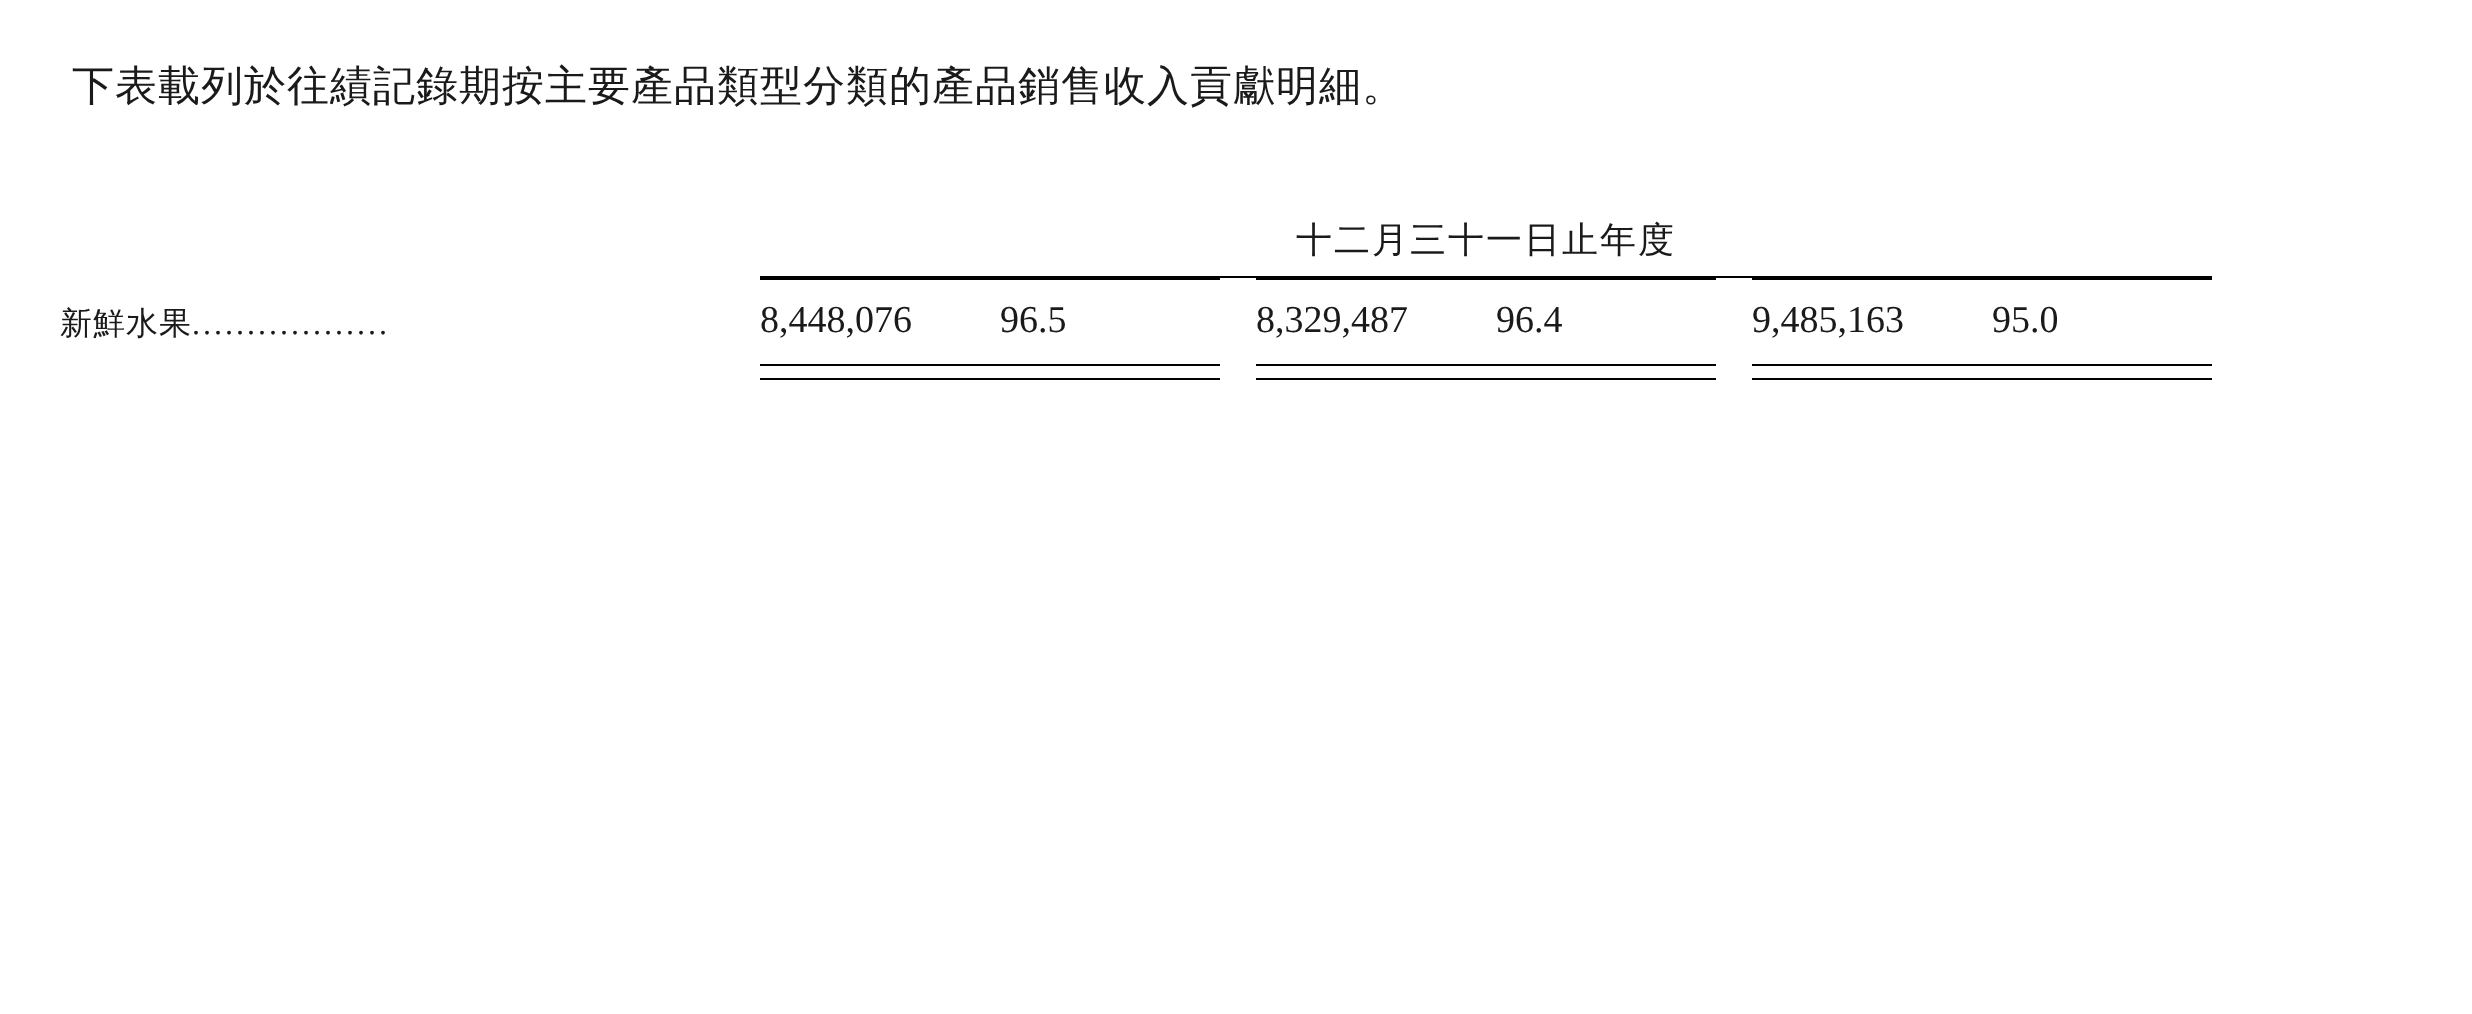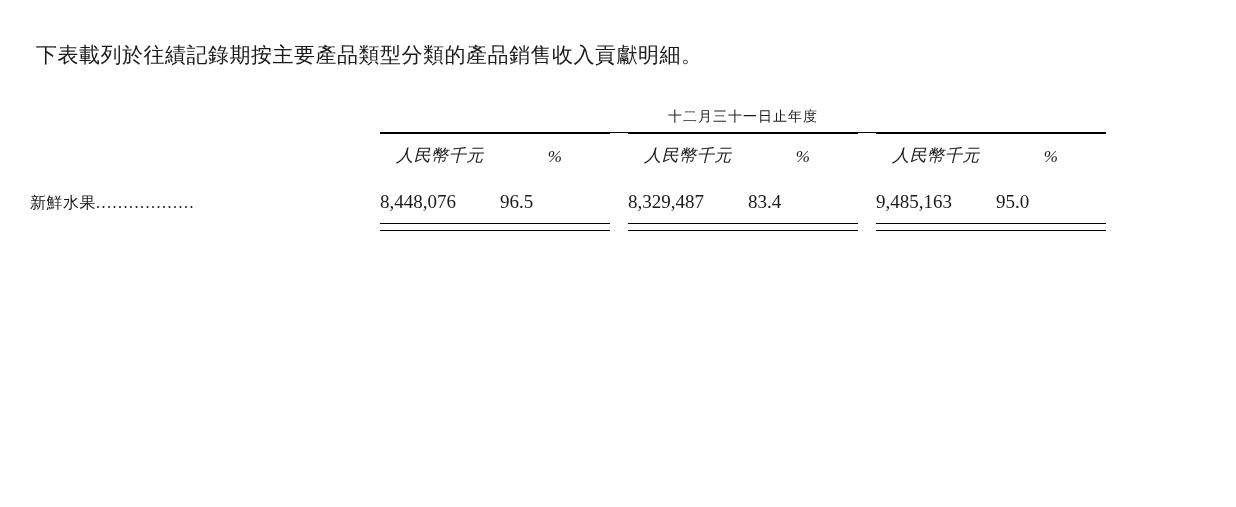--- a/index.html
+++ b/index.html
@@ -23,21 +23,20 @@
     padding: 0;
   }
   .intro {
     position: absolute;
     left: 36px;
     top: 28px;
     font-size: 21px;
     letter-spacing: 0.5px;
     line-height: 1.5;
     white-space: nowrap;
-    margin-top: 12px;
   }
   table.fin {
     position: absolute;
     left: 30px;
     top: 108px;
     border-collapse: collapse;
     font-size: 19px;
   }
   table.fin td, table.fin th {
     padding: 0;
@@ -47,21 +46,21 @@
   }
   
   .col-label { width: 350px; }
   .col-num   { width: 120px; }
   .col-pct   { width: 110px; }
   .col-gap   { width: 18px; }
 
   
   .hdr-top {
     text-align: center;
-    font-size: 14px;
+    font-size: 18px;
     font-weight: bold;
     letter-spacing: 1px;
     padding-bottom: 6px !important;
     font-family: "Liberation Serif", "DejaVu Serif", serif;
   }
   .rule-top {
     border-bottom: 1.4px solid #000;
     height: 0;
     font-size: 0;
     line-height: 0;
@@ -150,39 +149,28 @@
 
       <tr>
         <td></td>
         <td class="rule-year" colspan="2"></td>
         <td></td>
         <td class="rule-year" colspan="2"></td>
         <td></td>
         <td class="rule-year" colspan="2"></td>
       </tr>
 
-      <tr>
-        <td></td>
-        <td class="hdr-unit">人民幣千元</td>
-        <td class="hdr-unit">%</td>
-        <td></td>
-        <td class="hdr-unit">人民幣千元</td>
-        <td class="hdr-unit">%</td>
-        <td></td>
-        <td class="hdr-unit">人民幣千元</td>
-        <td class="hdr-unit">%</td>
-      </tr>
 
       <tr>
         <td class="row-label"><span>新鮮水果</span><span class="dots">..................</span></td>
         <td class="num">8,448,076</td>
         <td class="num">96.5</td>
         <td></td>
         <td class="num">8,329,487</td>
-        <td class="num">83.4</td>
+        <td class="num">96.4</td>
         <td></td>
         <td class="num">9,485,163</td>
         <td class="num">95.0</td>
       </tr>
 
 
 
 
       <tr>
         <td></td>

